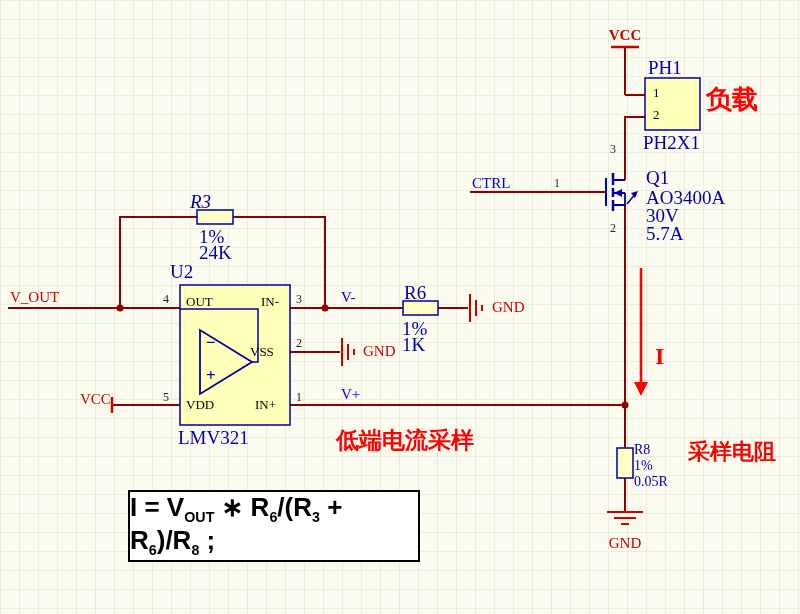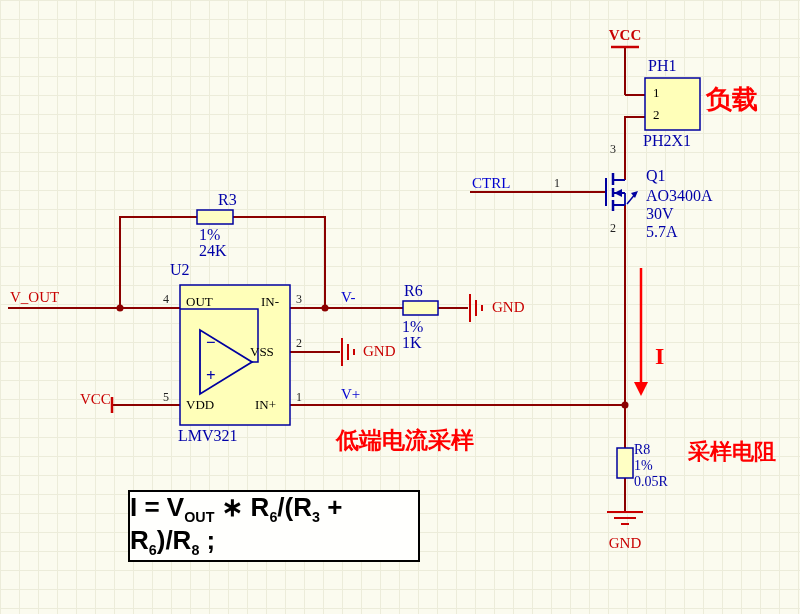--- a/index.html
+++ b/index.html
@@ -8,21 +8,21 @@
     position:relative; width:800px; height:614px; overflow:hidden;
     background-color:#FBFBEF;
     background-image: linear-gradient(#ECECDA 1px, transparent 1px),
                       linear-gradient(90deg, #ECECDA 1px, transparent 1px);
     background-size:19px 19px;
     font-family:"Liberation Serif", serif;
   }
   svg.layer { position:absolute; left:0; top:0; }
   .lbl { position:absolute; white-space:nowrap; line-height:1.05; }
   .net  { color:#0000D0; font-size:15px; }
-  .des  { color:#0000A8; font-size:16px; }
+  .des  { color:#0000A8; font-size:19px; }
   .pin  { color:#222222; font-size:12px; }
   .port { color:#000000; font-size:13px; }
   .pwr  { color:#C80000; font-size:15px; }
   .sign { color:#0000A8; font-size:17px; font-weight:bold; }
   .ann  { color:#FF0000; font-weight:bold; font-family:"Liberation Sans", sans-serif; }
   .ann.big   { font-size:26px; }
   .ann.mid   { font-size:22px; }
   .ann.cur   { font-size:24px; font-family:"Liberation Serif", serif; }
   .center { transform:translateX(-50%); }
   .formula-box {
@@ -126,21 +126,21 @@
   <div class="lbl des" style="left:646px; top:206px;">30V</div>
   <div class="lbl des" style="left:646px; top:224px;">5.7A</div>
   <div class="lbl ann cur" style="left:655px; top:344px;">I</div>
 
   <div class="lbl des" style="left:634px; top:443px; font-size:14px;">R8</div>
   <div class="lbl des" style="left:634px; top:459px; font-size:14px;">1%</div>
   <div class="lbl des" style="left:634px; top:475px; font-size:14px;">0.05R</div>
   <div class="lbl ann mid" style="left:688px; top:440px;">采样电阻</div>
   <div class="lbl pwr center" style="left:625px; top:536px;">GND</div>
 
-  <div class="lbl des" style="left:218px; top:192px;">R3</div>
+  <div class="lbl des" style="left:190px; top:192px;font-style:italic;">R3</div>
   <div class="lbl des" style="left:199px; top:227px;">1%</div>
   <div class="lbl des" style="left:199px; top:243px;">24K</div>
 
   <div class="lbl des" style="left:170px; top:262px;">U2</div>
   <div class="lbl des" style="left:178px; top:428px;">LMV321</div>
   <div class="lbl port" style="left:186px; top:295px;">OUT</div>
   <div class="lbl port" style="left:261px; top:295px;">IN-</div>
   <div class="lbl port" style="left:250px; top:345px;">VSS</div>
   <div class="lbl port" style="left:186px; top:398px;">VDD</div>
   <div class="lbl port" style="left:255px; top:398px;">IN+</div>

